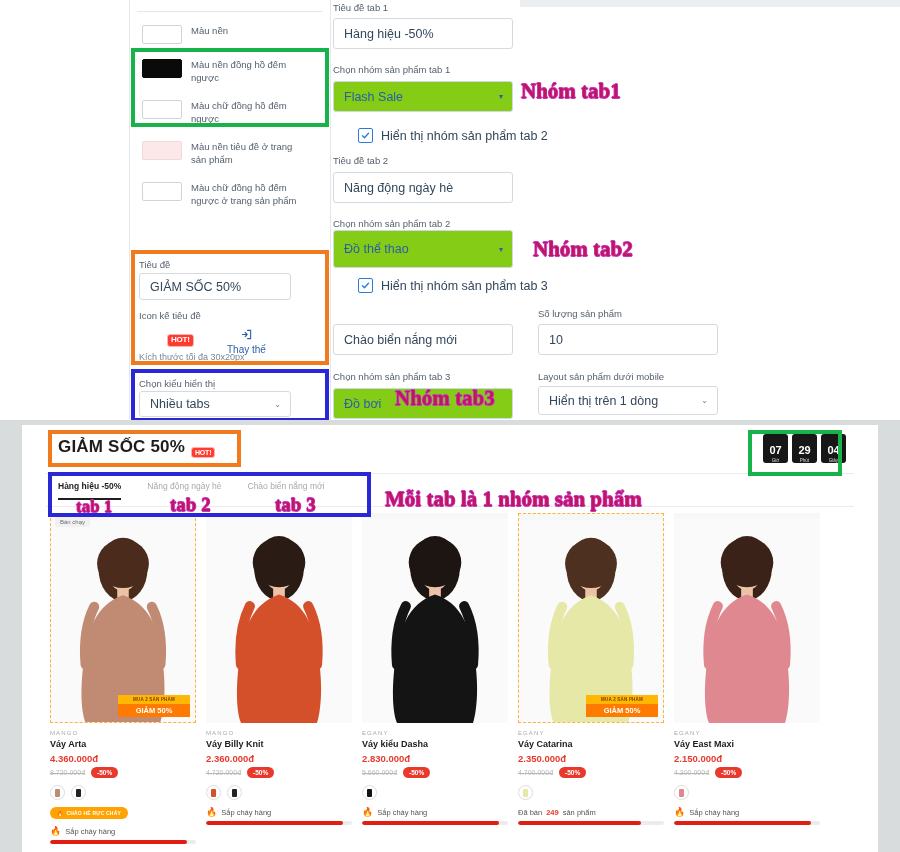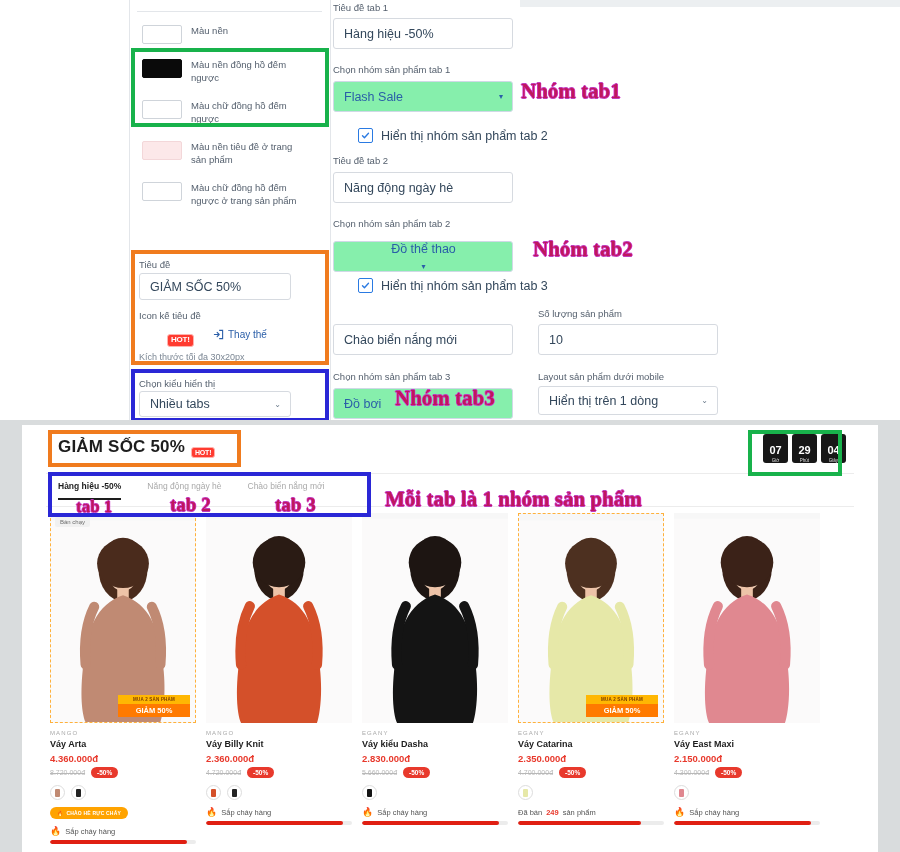--- a/index.html
+++ b/index.html
@@ -31,21 +31,21 @@
   .text-input{
     position:absolute;background:#fff;border:1px solid #d6dae0;border-radius:3px;
     font-size:12.5px;color:#33475b;display:flex;align-items:center;padding:0 10px;
     box-sizing:border-box;
   }
   .select-input{
     position:absolute;background:#fff;border:1px solid #d6dae0;border-radius:3px;
     font-size:12.5px;color:#33475b;display:flex;align-items:center;
     justify-content:space-between;padding:0 9px 0 10px;box-sizing:border-box;
   }
-  .select-blue{border:1px solid #cfd9e6;color:#2a5ea8;background:#86efac;}
+  .select-blue{border:1px solid #cfd9e6;color:#2a5ea8;background:#84cc16;}
   .caret{font-size:8px;color:#6b7b8c;}
   .caret-blue{color:#2a5ea8;font-size:8px;}
 
   .hot-badge{
     display:inline-block;background:#ff3b30;color:#fff;font-size:8px;font-weight:bold;
     border-radius:3px;padding:1px 3px 2px 3px;border:1px solid #ffb3ae;line-height:1;
     letter-spacing:-0.2px;
   }
   .hot-badge-sm{font-size:7px;padding:1px 3px;}
   .replace-btn{position:absolute;display:flex;align-items:center;gap:4px;color:#2a5ea8;font-size:10px;cursor:pointer;}
@@ -159,21 +159,21 @@
   </div>
 
 
   <div class="field-label" style="left:139px;top:259px;text-align:center;">Tiêu đề</div>
   <div class="text-input" style="left:139px;top:273px;width:152px;height:27px;">GIẢM SỐC 50%</div>
 
   <div class="field-label" style="left:139px;top:310px;">Icon kế tiêu đề</div>
   <div class="abs" style="left:167px;top:328px;">
     <span class="hot-badge">HOT!</span>
   </div>
-  <div class="replace-btn" style="left:213px;top:329px;">
+  <div class="replace-btn" style="left:227px;top:329px;flex-direction:column;">
     <svg class="replace-ic" viewBox="0 0 16 16">
       <path d="M9 2H14V14H9" fill="none" stroke="#2a5ea8" stroke-width="1.6"></path>
       <path d="M2 8H9M6 5L9 8L6 11" fill="none" stroke="#2a5ea8" stroke-width="1.6" stroke-linecap="round" stroke-linejoin="round"></path>
     </svg>
     <span>Thay thế</span>
   </div>
   <div class="hint" style="left:139px;top:352px;">Kích thước tối đa 30x20px</div>
 
   <div class="field-label" style="left:139px;top:378px;">Chọn kiểu hiển thị</div>
   <div class="select-input" style="left:139px;top:391px;width:152px;height:26px;">
@@ -196,21 +196,21 @@
           <path d="M2 6.3L4.6 9L10 3" fill="none" stroke="#2a7ae2" stroke-width="1.8" stroke-linecap="round" stroke-linejoin="round"></path>
         </svg>
     </span>
     <span>Hiển thị nhóm sản phẩm tab 2</span>
   </div>
 
   <div class="field-label" style="left:333px;top:155px;">Tiêu đề tab 2</div>
   <div class="text-input" style="left:333px;top:172px;width:180px;height:31px;">Năng động ngày hè</div>
 
   <div class="field-label" style="left:333px;top:218px;">Chọn nhóm sản phẩm tab 2</div>
-  <div class="select-input select-blue" style="left:333px;top:241px;width:180px;height:31px;flex-direction:column;">
+  <div class="select-input select-blue" style="left:333px;top:230px;width:180px;height:38px;">
     <span>Đồ thể thao</span>
     <span class="caret-blue">▾</span>
   </div>
 
   <div class="checkbox-row" style="left:333px;top:278px;">
     <span class="cbx">
       <svg width="9" height="9" viewBox="0 0 12 12">
           <path d="M2 6.3L4.6 9L10 3" fill="none" stroke="#2a7ae2" stroke-width="1.8" stroke-linecap="round" stroke-linejoin="round"></path>
         </svg>
     </span>

